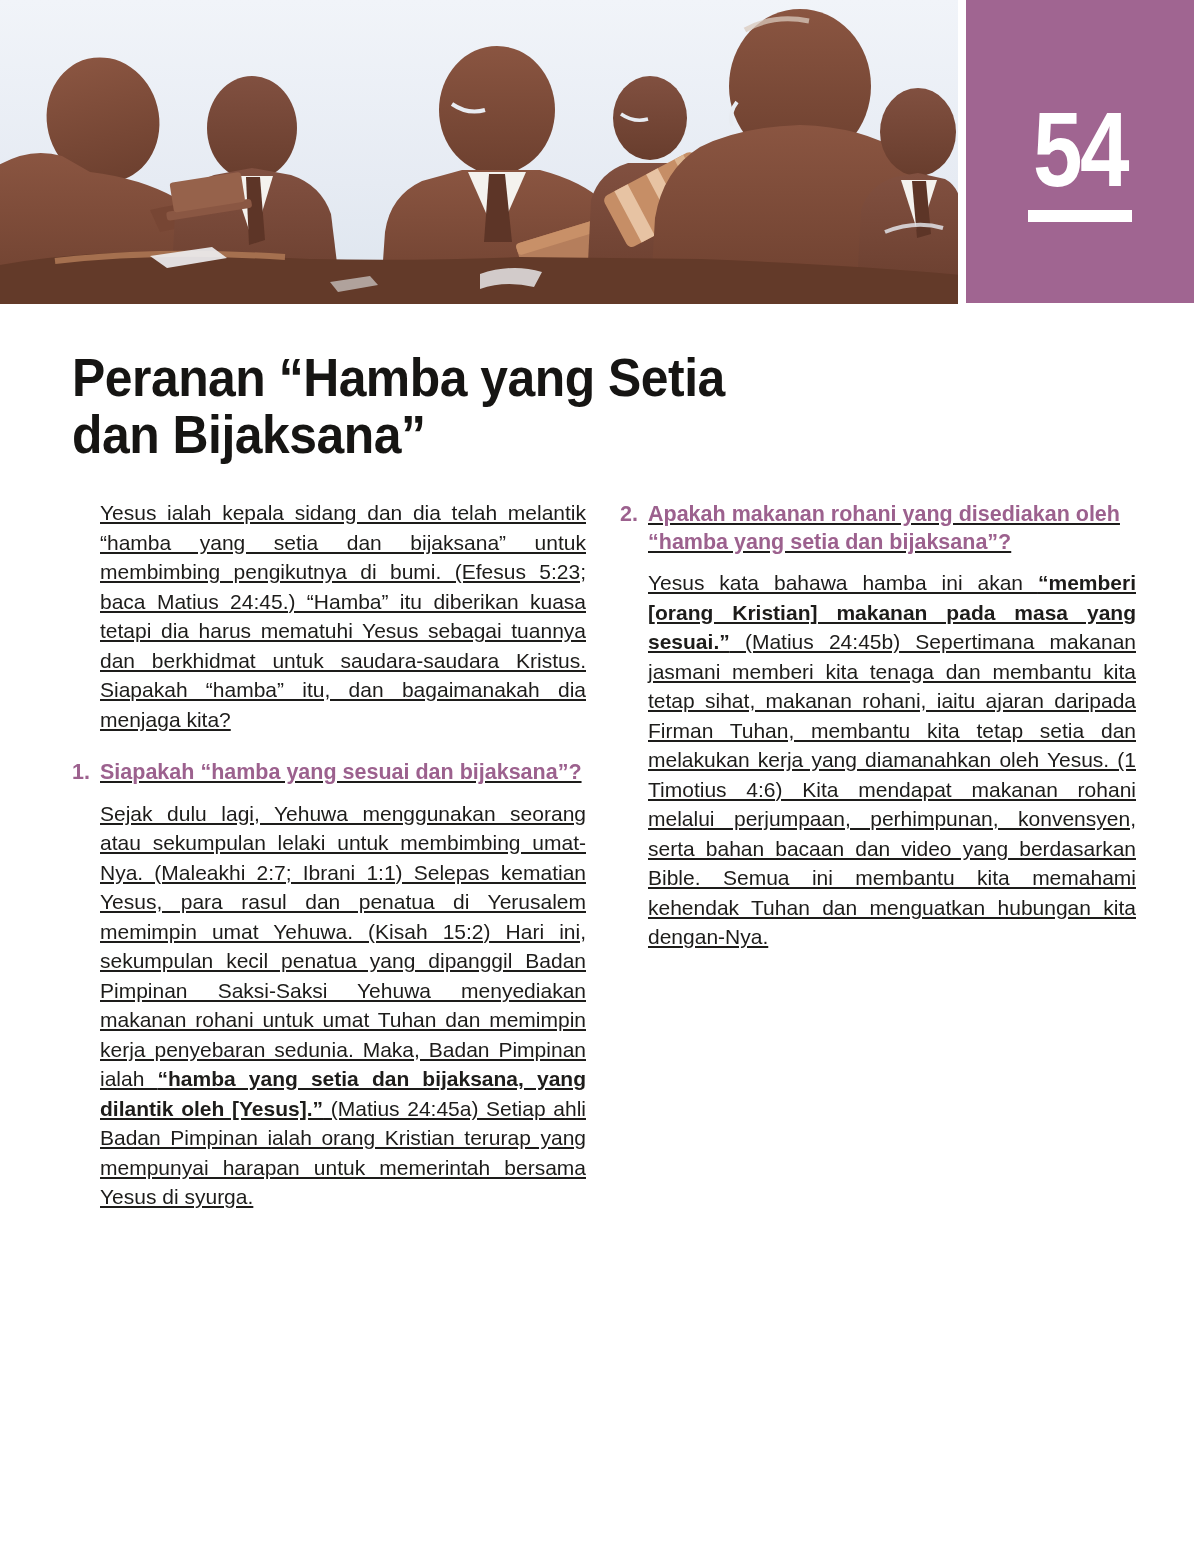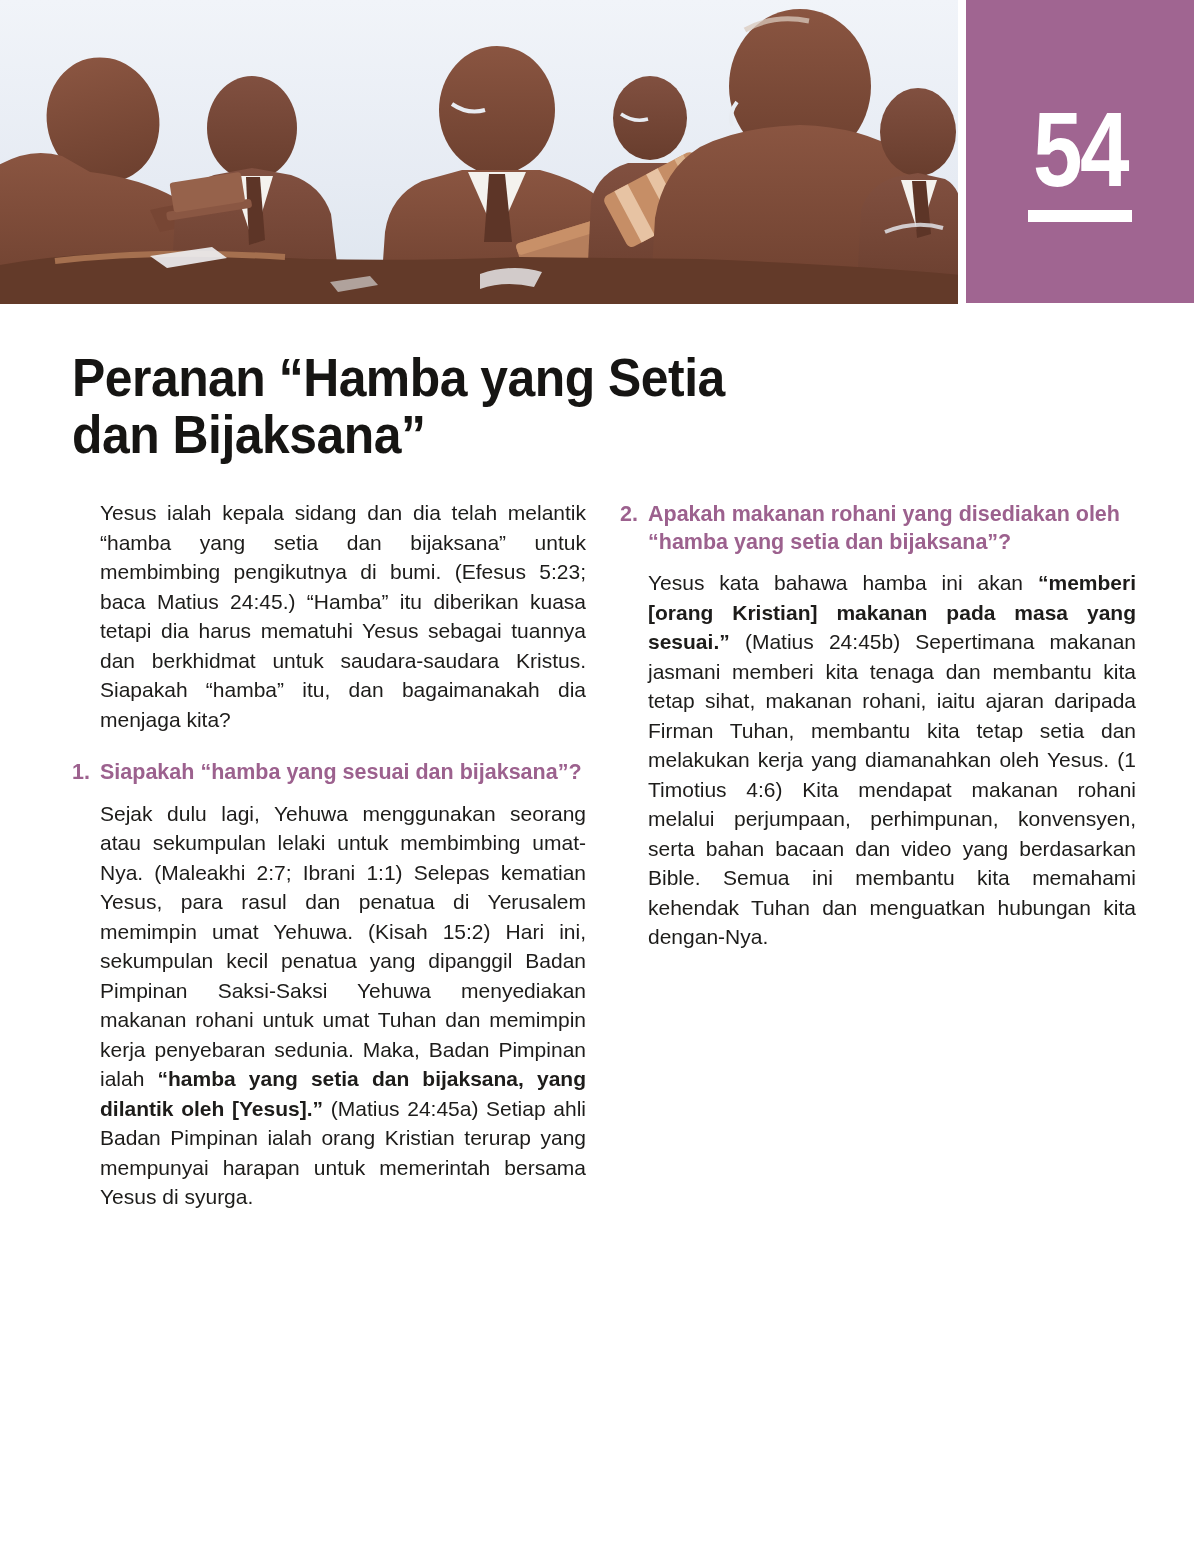--- a/index.html
+++ b/index.html
@@ -44,21 +44,21 @@
     color: #161513; letter-spacing: -0.5px;
     transform: scaleX(0.94); transform-origin: left top;
   }
 
   
   .content {
     position: absolute; top: 498px; left: 100px;
     width: 1036px;
     display: flex; gap: 62px;
   }
-  .col { position: relative; }
+  .col { position: relative; text-decoration: underline; }
   .col-left  { width: 486px; }
   .col-right { width: 488px; }
 
   p.body {
     margin: 0;
     font-size: 21px; line-height: 29.5px;
     text-align: justify;
     color: var(--text, #1d1c1a);
   }
   p.body .b { font-weight: 700; }

